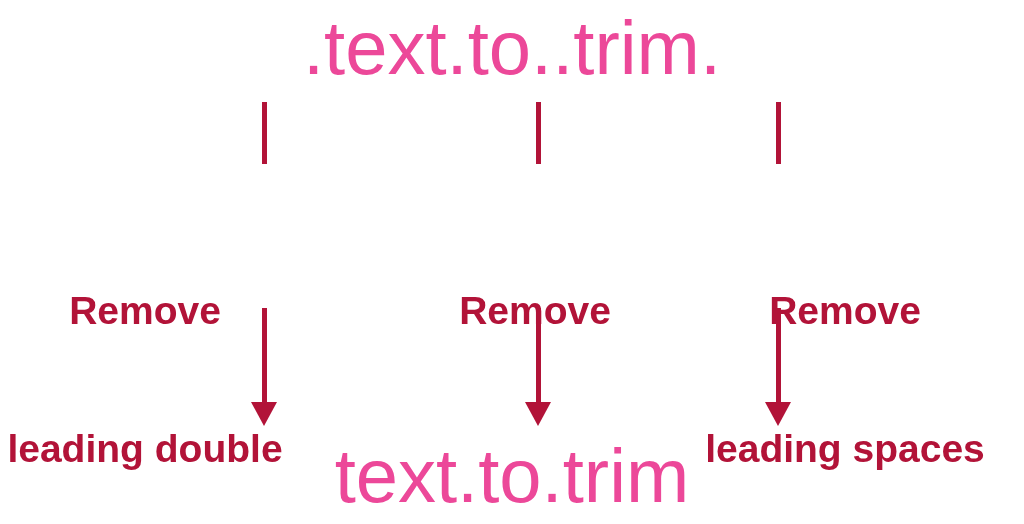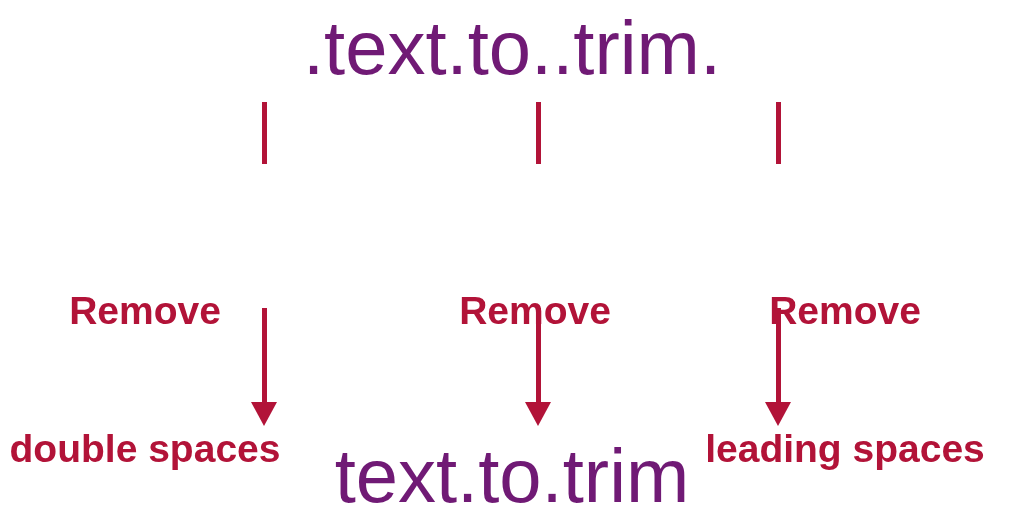--- a/index.html
+++ b/index.html
@@ -16,21 +16,21 @@
     width: 1024px;
     height: 524px;
   }
   .big-text {
     position: absolute;
     left: 0;
     width: 1024px;
     text-align: center;
     font-size: 76px;
     line-height: 1;
-    color: #701a75;
+    color: #ec4899;
     font-weight: 400;
     letter-spacing: 0px;
   }
   .top-text { top: 10px; }
   .bottom-text { top: 438px; }
 
   .label {
     position: absolute;
     color: #b21338;
     font-size: 39px;
@@ -66,21 +66,21 @@
 <div class="canvas">
 
   <div class="big-text top-text">.text.to..trim.</div>
 
   <div class="vline" style="left:262px; top:102px; height:62px;"></div>
   <div class="vline" style="left:536px; top:102px; height:62px;"></div>
   <div class="vline" style="left:776px; top:102px; height:62px;"></div>
 
   <div class="label" style="left:0px; top:196px; width:290px;">
     <span>Remove</span>
-    <span>double spaces</span>
+    <span>leading double</span>
   </div>
   <div class="label" style="left:370px; top:196px; width:330px;">
     <span>Remove</span>
   </div>
   <div class="label" style="left:680px; top:196px; width:330px;">
     <span>Remove</span>
     <span>leading spaces</span>
   </div>
 
   <div class="arrow-shaft" style="left:262px; top:308px; height:96px;"></div>

